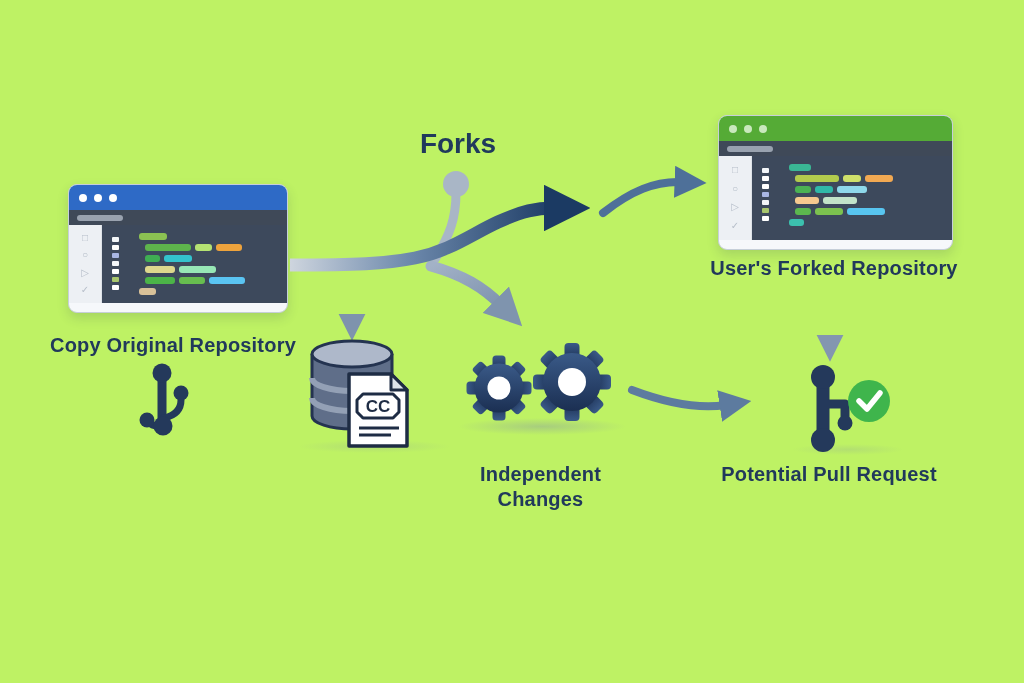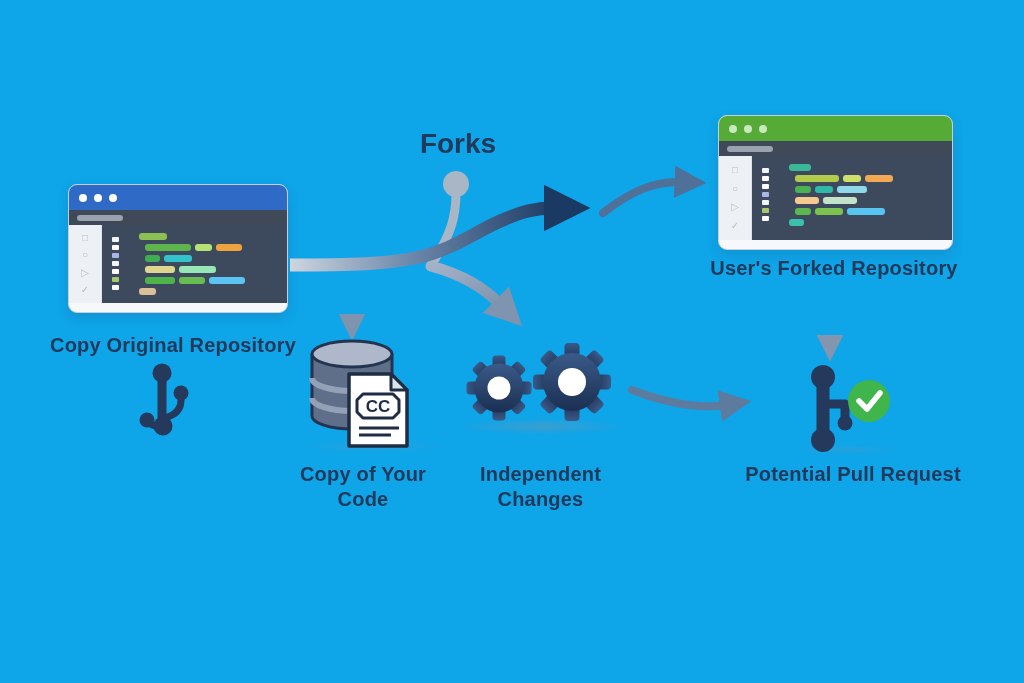--- a/index.html
+++ b/index.html
@@ -1,17 +1,17 @@
 <!DOCTYPE html>
 <html><head>
 <meta charset="utf-8">
 <style>
   html,body { margin:0; padding:0; background:#ffffff; }
   .canvas {
-    position:relative; width:1024px; height:683px; background:#0ea5e9;
+    position:relative; width:1024px; height:683px; background:#bef264;
     overflow:hidden; font-family:"Liberation Sans", sans-serif;
   }
   .abs { position:absolute; }
 
   
   .window {
     position:absolute; background:#f6f8fb; border:1px solid #c6cfd9;
     border-radius:9px; overflow:hidden;
     box-shadow:0 5px 12px rgba(40,58,86,.16);
   }
@@ -36,21 +36,21 @@
 
   
   .lbl {
     position:absolute; color:#21395b; font-weight:bold; text-align:center;
     font-size:20px; line-height:1.25; letter-spacing:.2px;
   }
   .lbl-original { left:28px;  top:333px; width:290px; }
   .lbl-copy     { left:272px; top:462px; width:182px; }
   .lbl-changes  { left:468px; top:462px; width:145px; }
   .lbl-forked   { left:700px; top:256px; width:268px; }
-  .lbl-pr       { left:728px; top:462px; width:250px; }
+  .lbl-pr       { left:704px; top:462px; width:250px; }
   .title-forks  {
     position:absolute; left:393px; top:128px; width:130px; text-align:center;
     font-size:28px; font-weight:bold; color:#203a5c;
   }
 
   
   .eshadow {
     position:absolute;
     background:radial-gradient(closest-side, rgba(130,145,168,.38), rgba(130,145,168,0));
   }
@@ -180,21 +180,20 @@
             </div>
             <div class="code-row" style="margin-left: 14px;">
               <span class="bar" style="width: 15px; background: rgb(60, 192, 174);"></span>
             </div>
           </div>
       </div>
     </div>
   </div>
 
   <div class="lbl lbl-original">Copy Original Repository</div>
-  <div class="lbl lbl-copy">Copy of Your Code</div>
   <div class="lbl lbl-forked">User's Forked Repository</div>
   <div class="lbl lbl-changes">Independent Changes</div>
   <div class="lbl lbl-pr">Potential Pull Request</div>
 
   <svg class="abs" style="left:136px;top:358px" width="60" height="84" viewBox="0 0 60 84">
     <g stroke="#24395b" fill="none" stroke-linecap="round">
       <path d="M26,16 L26,64" stroke-width="9"></path>
       <path d="M11,63 Q17,69 24,68" stroke-width="7"></path>
       <path d="M45,42 C45,53 37,58 28,60" stroke-width="7"></path>
     </g>

